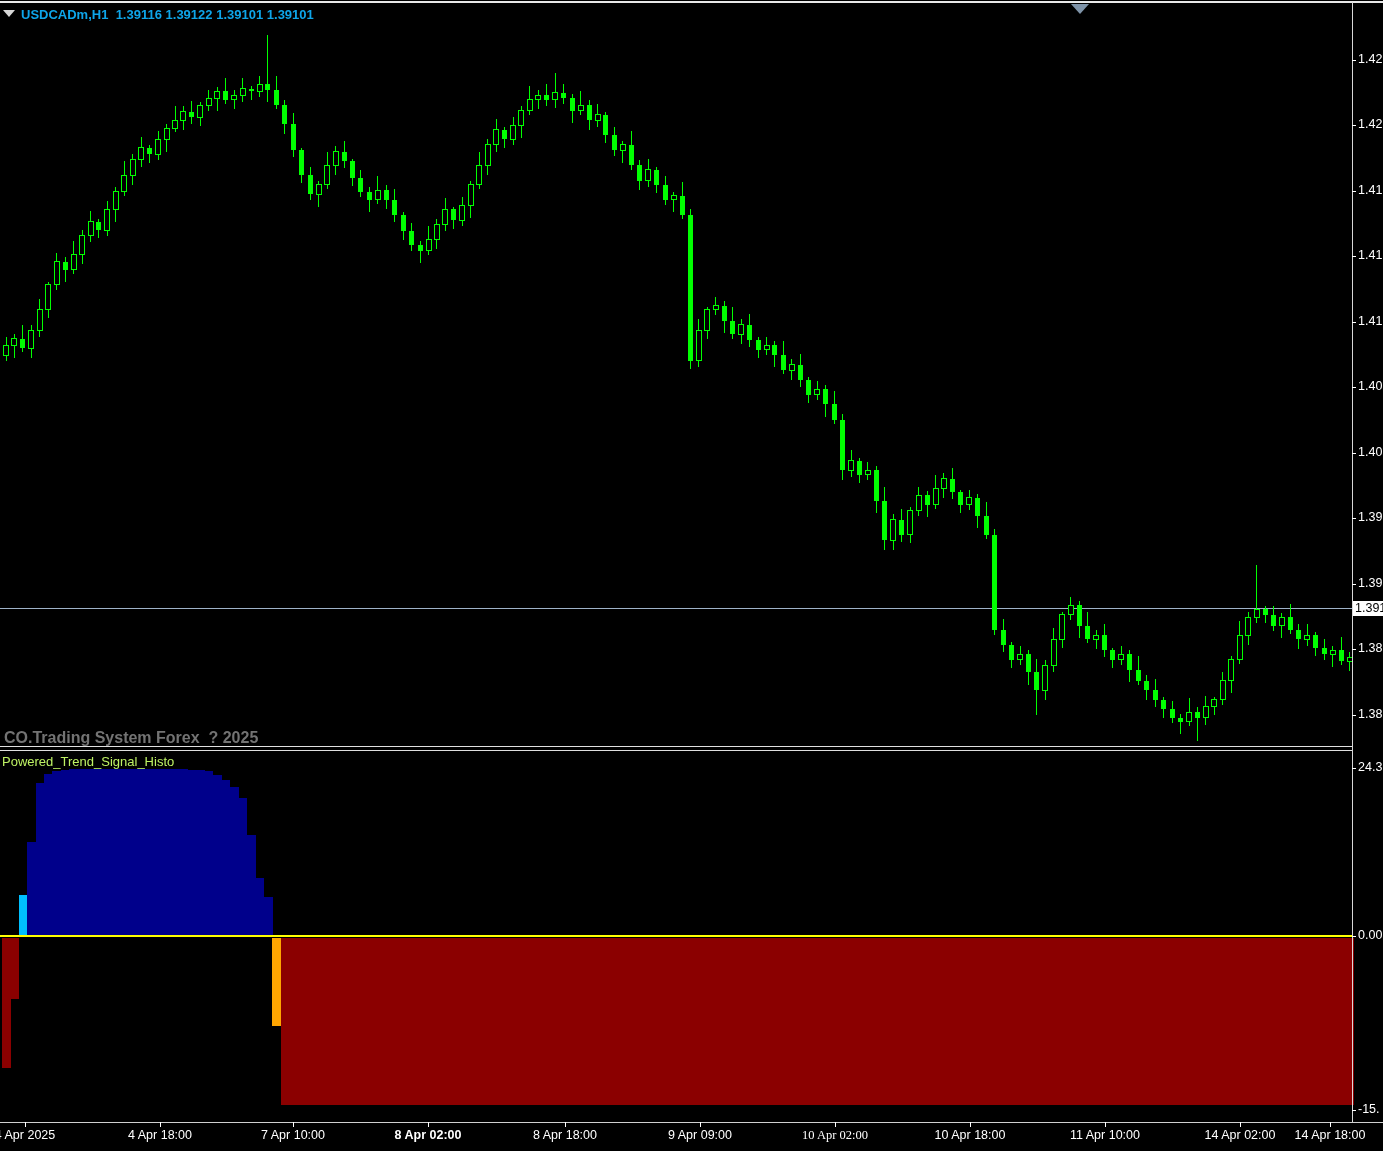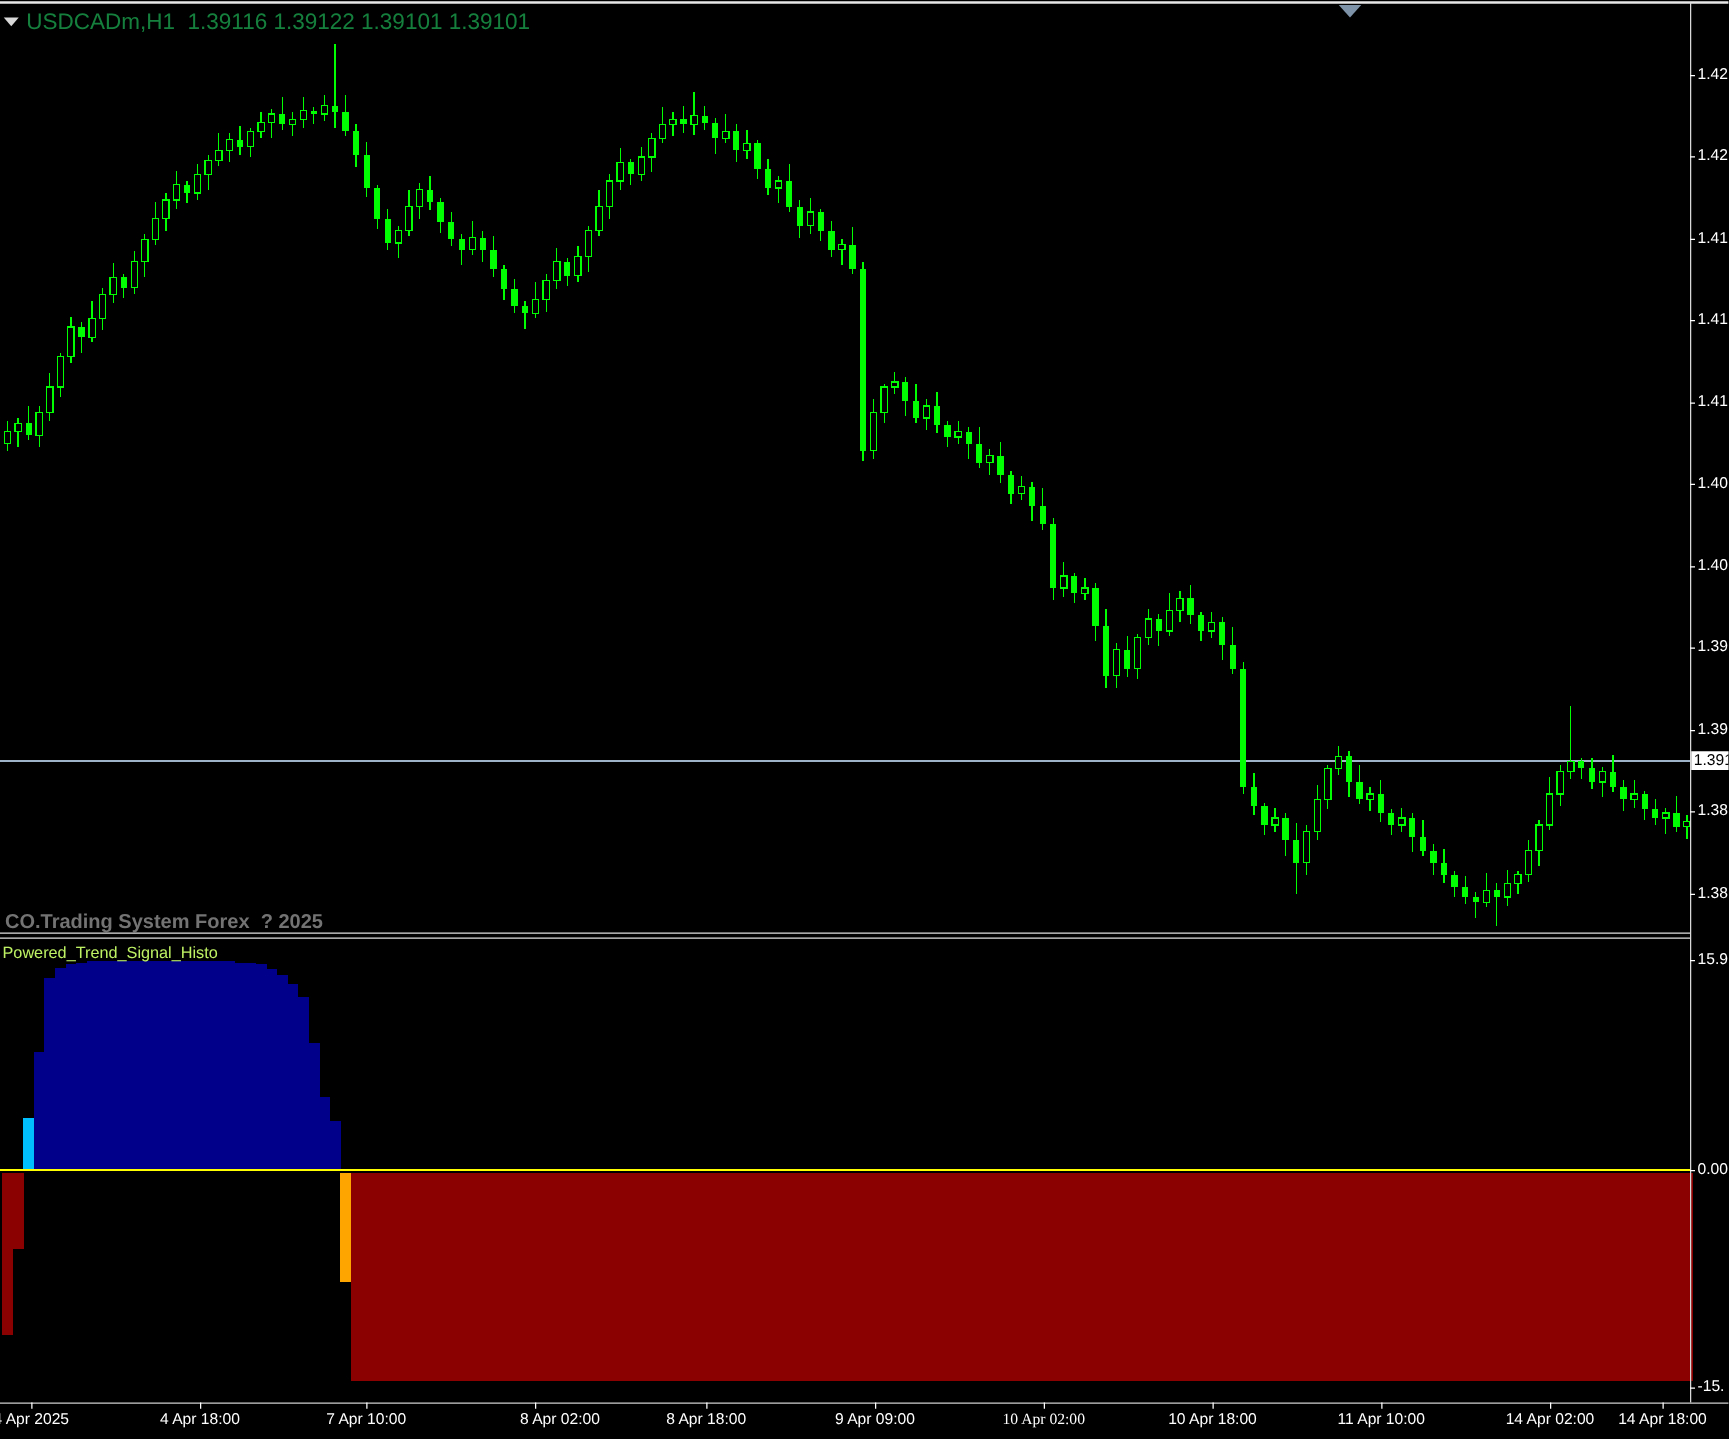--- a/index.html
+++ b/index.html
@@ -1,20 +1,20 @@
 <!DOCTYPE html>
 <html><head>
 <meta charset="utf-8">
 <style>
   html,body{margin:0;padding:0;background:#000;}
   #win{position:relative;width:1383px;height:1151px;background:#000;overflow:hidden;
        font-family:"Liberation Sans","DejaVu Sans",sans-serif;}
   .abs{position:absolute;}
   #top-border{left:0;top:1px;width:1383px;height:2px;background:#e8e8e8;}
-  #title-row{left:3px;top:7px;height:16px;color:#15803d;font-size:18px;font-weight:400;white-space:pre;}
+  #title-row{left:3px;top:7px;height:16px;color:#0ea5e9;font-size:13px;font-weight:700;white-space:pre;}
   #sym-tri{display:inline-block;width:0;height:0;border-left:6px solid transparent;
            border-right:6px solid transparent;border-top:7px solid #d8d8d8;margin-right:6px;vertical-align:2px;}
   #shift-tri{left:1071px;top:4px;width:0;height:0;border-left:9px solid transparent;
              border-right:9px solid transparent;border-top:10px solid #7e93a8;}
   #gfx{left:0;top:0;}
   #brand{left:4px;top:729px;font-size:16px;font-weight:700;color:#737373;white-space:pre;}
   #ind-name{left:2px;top:754px;font-size:13px;color:#bef264;z-index:5;}
   .sep{left:0;width:1352px;height:1px;background:#e0e0e0;}
   #sep1{top:746px;} #sep2{top:750px;}
   #bottom-sep{left:0;top:1122px;width:1383px;height:1px;background:#d0d0d0;}
@@ -550,33 +550,33 @@
     <div class="axlbl" style="top: 445px;">1.40</div>
     <div class="tick" style="top: 518px;"></div>
     <div class="axlbl" style="top: 510px;">1.39</div>
     <div class="tick" style="top: 584px;"></div>
     <div class="axlbl" style="top: 576px;">1.39</div>
     <div class="tick" style="top: 649px;"></div>
     <div class="axlbl" style="top: 641px;">1.38</div>
     <div class="tick" style="top: 715px;"></div>
     <div class="axlbl" style="top: 707px;">1.38</div>
     <div class="tick" style="top: 768px;"></div>
-    <div class="axlbl" style="top: 760px;">15.9</div>
+    <div class="axlbl" style="top: 760px;">24.3</div>
     <div class="tick" style="top: 936px;"></div>
     <div class="axlbl" style="top: 928px;">0.00</div>
     <div class="tick" style="top: 1110px;"></div>
     <div class="axlbl" style="top: 1102px;">-15.</div>
     <div class="ttick" style="left: 25px;"></div>
     <div class="tlbl" style="left: 25px;">4 Apr 2025</div>
     <div class="ttick" style="left: 160px;"></div>
     <div class="tlbl" style="left: 160px; text-align: center;">4 Apr 18:00</div>
     <div class="ttick" style="left: 293px;"></div>
     <div class="tlbl" style="left: 293px;">7 Apr 10:00</div>
     <div class="ttick" style="left: 428px;"></div>
-    <div class="tlbl" style="left: 448px;">8 Apr 02:00</div>
+    <div class="tlbl" style="left: 428px; font-weight: bold;">8 Apr 02:00</div>
     <div class="ttick" style="left: 565px;"></div>
     <div class="tlbl" style="left: 565px;">8 Apr 18:00</div>
     <div class="ttick" style="left: 700px;"></div>
     <div class="tlbl" style="left: 700px;">9 Apr 09:00</div>
     <div class="ttick" style="left: 835px;"></div>
     <div class="tlbl" style="left: 835px; font-family: Liberation Serif, serif;">10 Apr 02:00</div>
     <div class="ttick" style="left: 970px;"></div>
     <div class="tlbl" style="left: 970px;">10 Apr 18:00</div>
     <div class="ttick" style="left: 1105px;"></div>
     <div class="tlbl" style="left: 1105px;">11 Apr 10:00</div>

